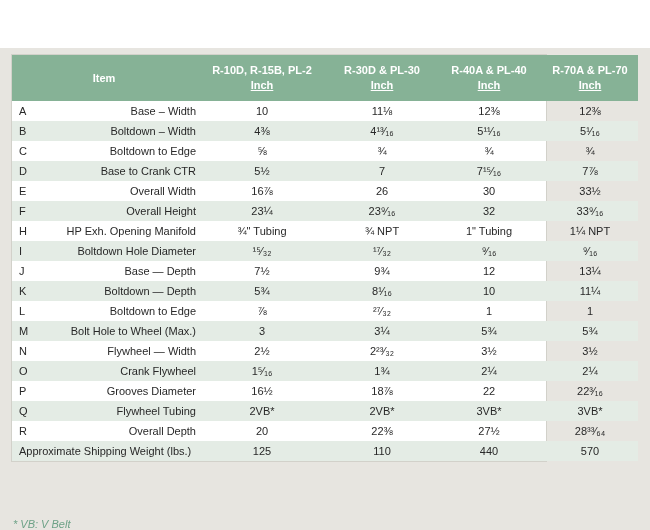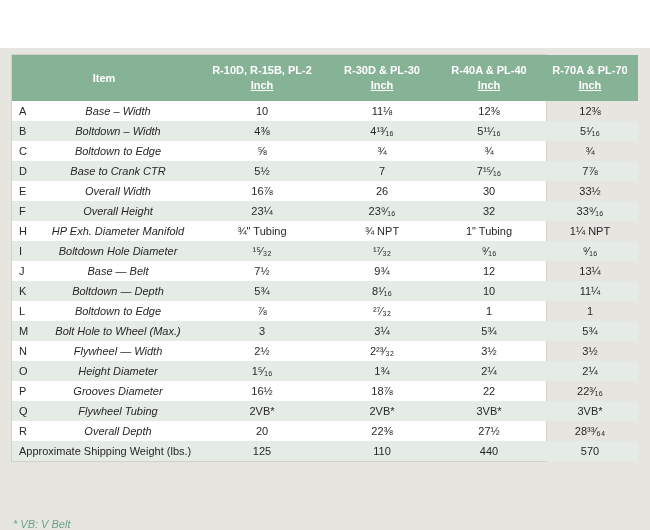--- a/index.html
+++ b/index.html
@@ -30,21 +30,21 @@
   thead th{
     background:var(--header-bg);color:var(--header-text);
     height:46px;font-weight:bold;font-size:11px;line-height:1.35;
     vertical-align:middle;text-align:center;padding:0 2px;
   }
   .h-sub{font-weight:bold;text-decoration:underline;}
   tbody td,tfoot td{
     height:20px;font-size:11px;vertical-align:middle;padding:0;
   }
   td.letter{padding-left:7px;text-align:left;}
-  td.item{text-align:center;padding-left:2px;font-style:italic;}
+  td.item{text-align:right;padding-left:2px;}
   td.val{text-align:center;}
   tr.alt{background:var(--stripe);}
   tfoot tr{background:var(--stripe);}
   td.ship-label{text-align:left;padding-left:7px;}
   .footnote{
     position:absolute;left:13px;top:470px;
     font-size:11px;font-style:italic;color:var(--footnote-color);
   }
 </style>
 </head>
@@ -128,37 +128,37 @@
           <tr class="alt">
             <td class="letter">F</td>
             <td class="item">Overall Height</td>
             <td class="val">23¼</td>
             <td class="val">23⁹⁄₁₆</td>
             <td class="val">32</td>
             <td class="val">33⁹⁄₁₆</td>
           </tr>
           <tr>
             <td class="letter">H</td>
-            <td class="item">HP Exh. Diameter Manifold</td>
+            <td class="item">HP Exh. Opening Manifold</td>
             <td class="val">¾" Tubing</td>
             <td class="val">¾ NPT</td>
             <td class="val">1" Tubing</td>
             <td class="val">1¼ NPT</td>
           </tr>
           <tr class="alt">
             <td class="letter">I</td>
             <td class="item">Boltdown Hole Diameter</td>
             <td class="val">¹⁵⁄₃₂</td>
             <td class="val">¹⁷⁄₃₂</td>
             <td class="val">⁹⁄₁₆</td>
             <td class="val">⁹⁄₁₆</td>
           </tr>
           <tr>
             <td class="letter">J</td>
-            <td class="item">Base — Belt</td>
+            <td class="item">Base — Depth</td>
             <td class="val">7½</td>
             <td class="val">9¾</td>
             <td class="val">12</td>
             <td class="val">13¼</td>
           </tr>
           <tr class="alt">
             <td class="letter">K</td>
             <td class="item">Boltdown — Depth</td>
             <td class="val">5¾</td>
             <td class="val">8¹⁄₁₆</td>
@@ -184,21 +184,21 @@
           <tr>
             <td class="letter">N</td>
             <td class="item">Flywheel — Width</td>
             <td class="val">2½</td>
             <td class="val">2²³⁄₃₂</td>
             <td class="val">3½</td>
             <td class="val">3½</td>
           </tr>
           <tr class="alt">
             <td class="letter">O</td>
-            <td class="item">Height Diameter</td>
+            <td class="item">Crank Flywheel</td>
             <td class="val">1⁵⁄₁₆</td>
             <td class="val">1¾</td>
             <td class="val">2¼</td>
             <td class="val">2¼</td>
           </tr>
           <tr>
             <td class="letter">P</td>
             <td class="item">Grooves Diameter</td>
             <td class="val">16½</td>
             <td class="val">18⅞</td>

